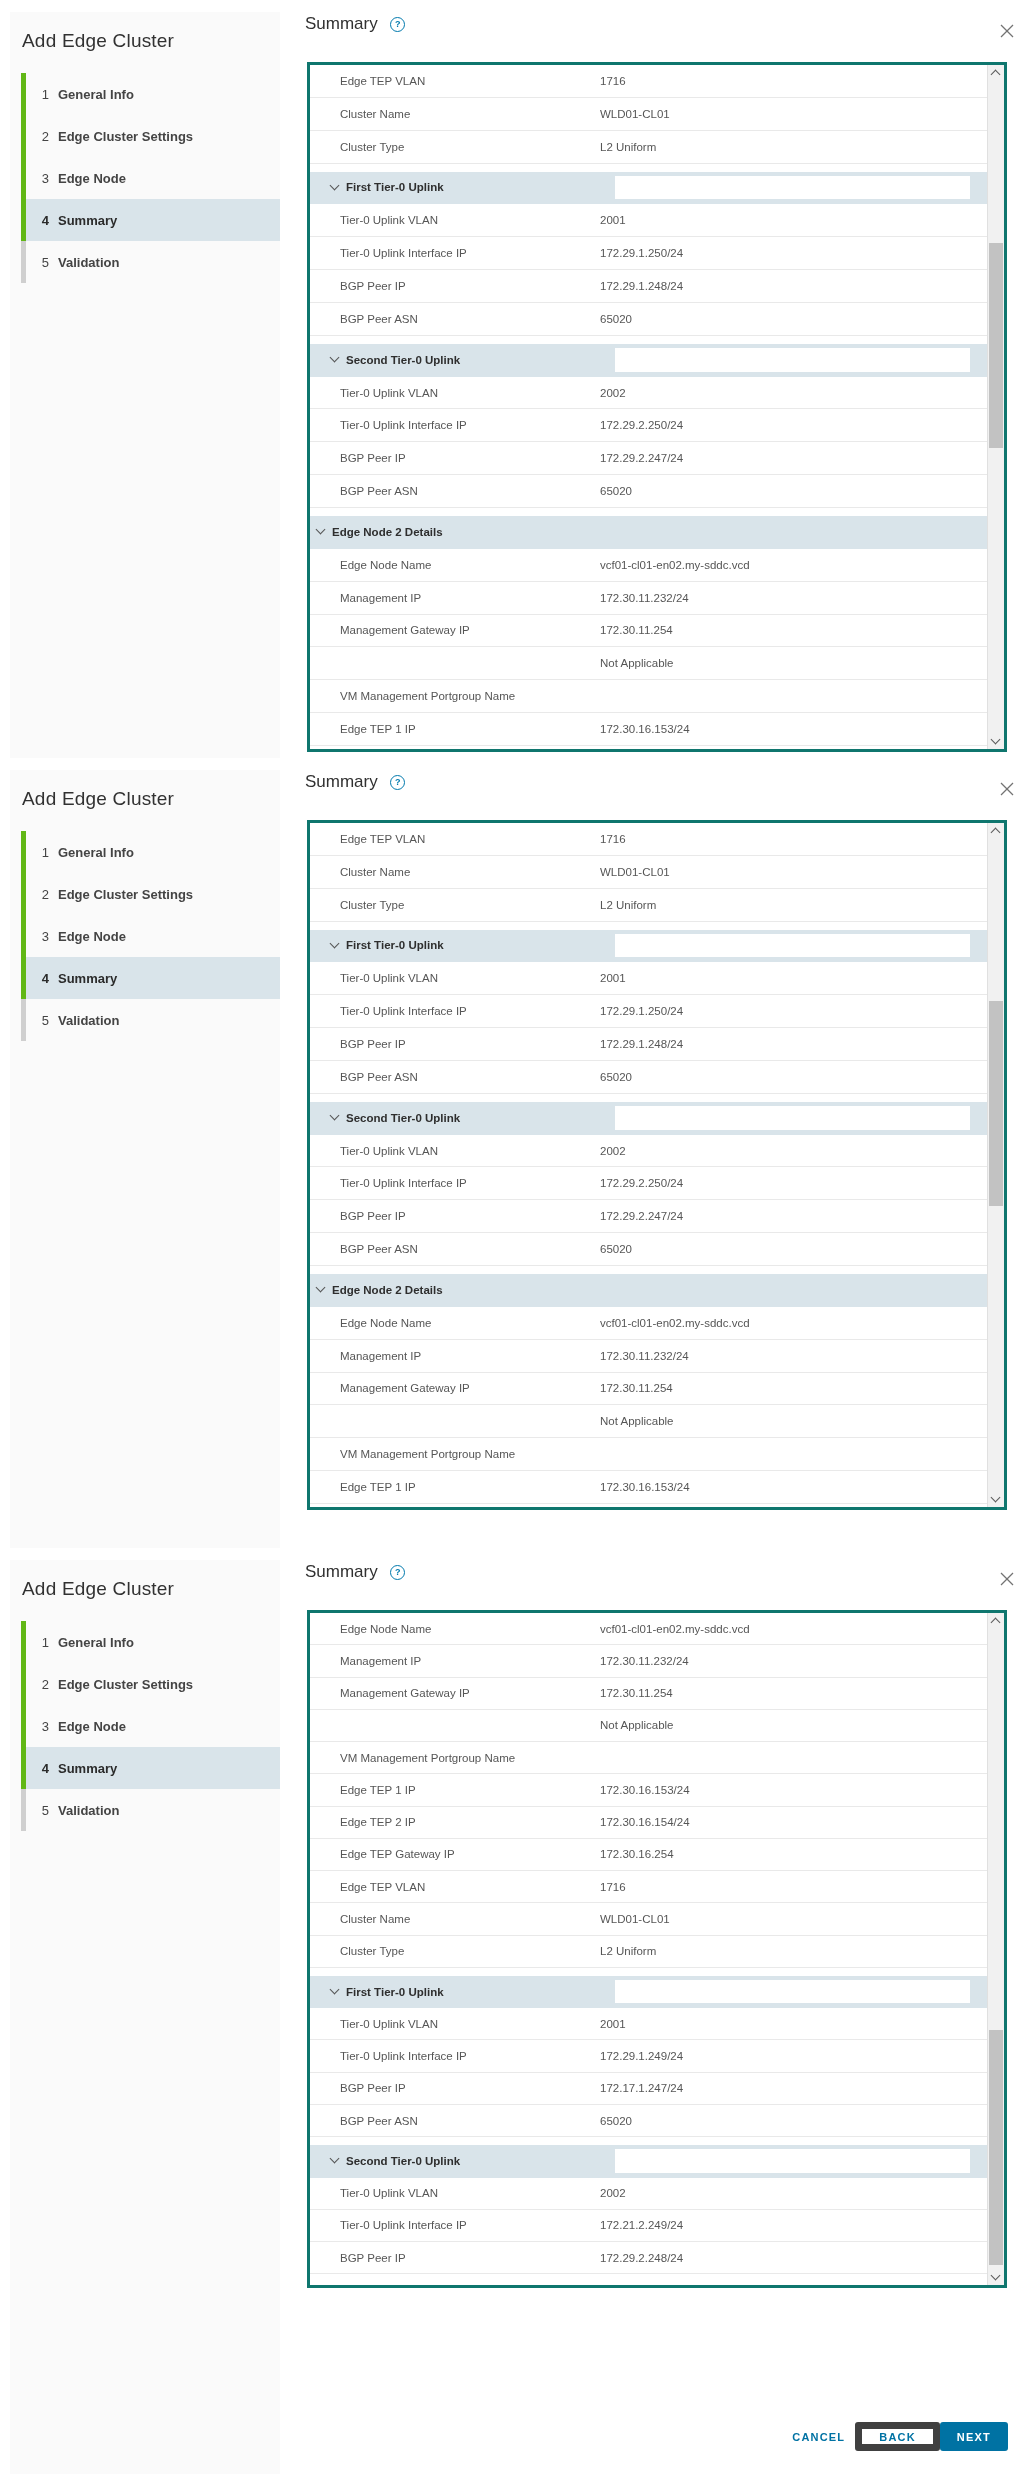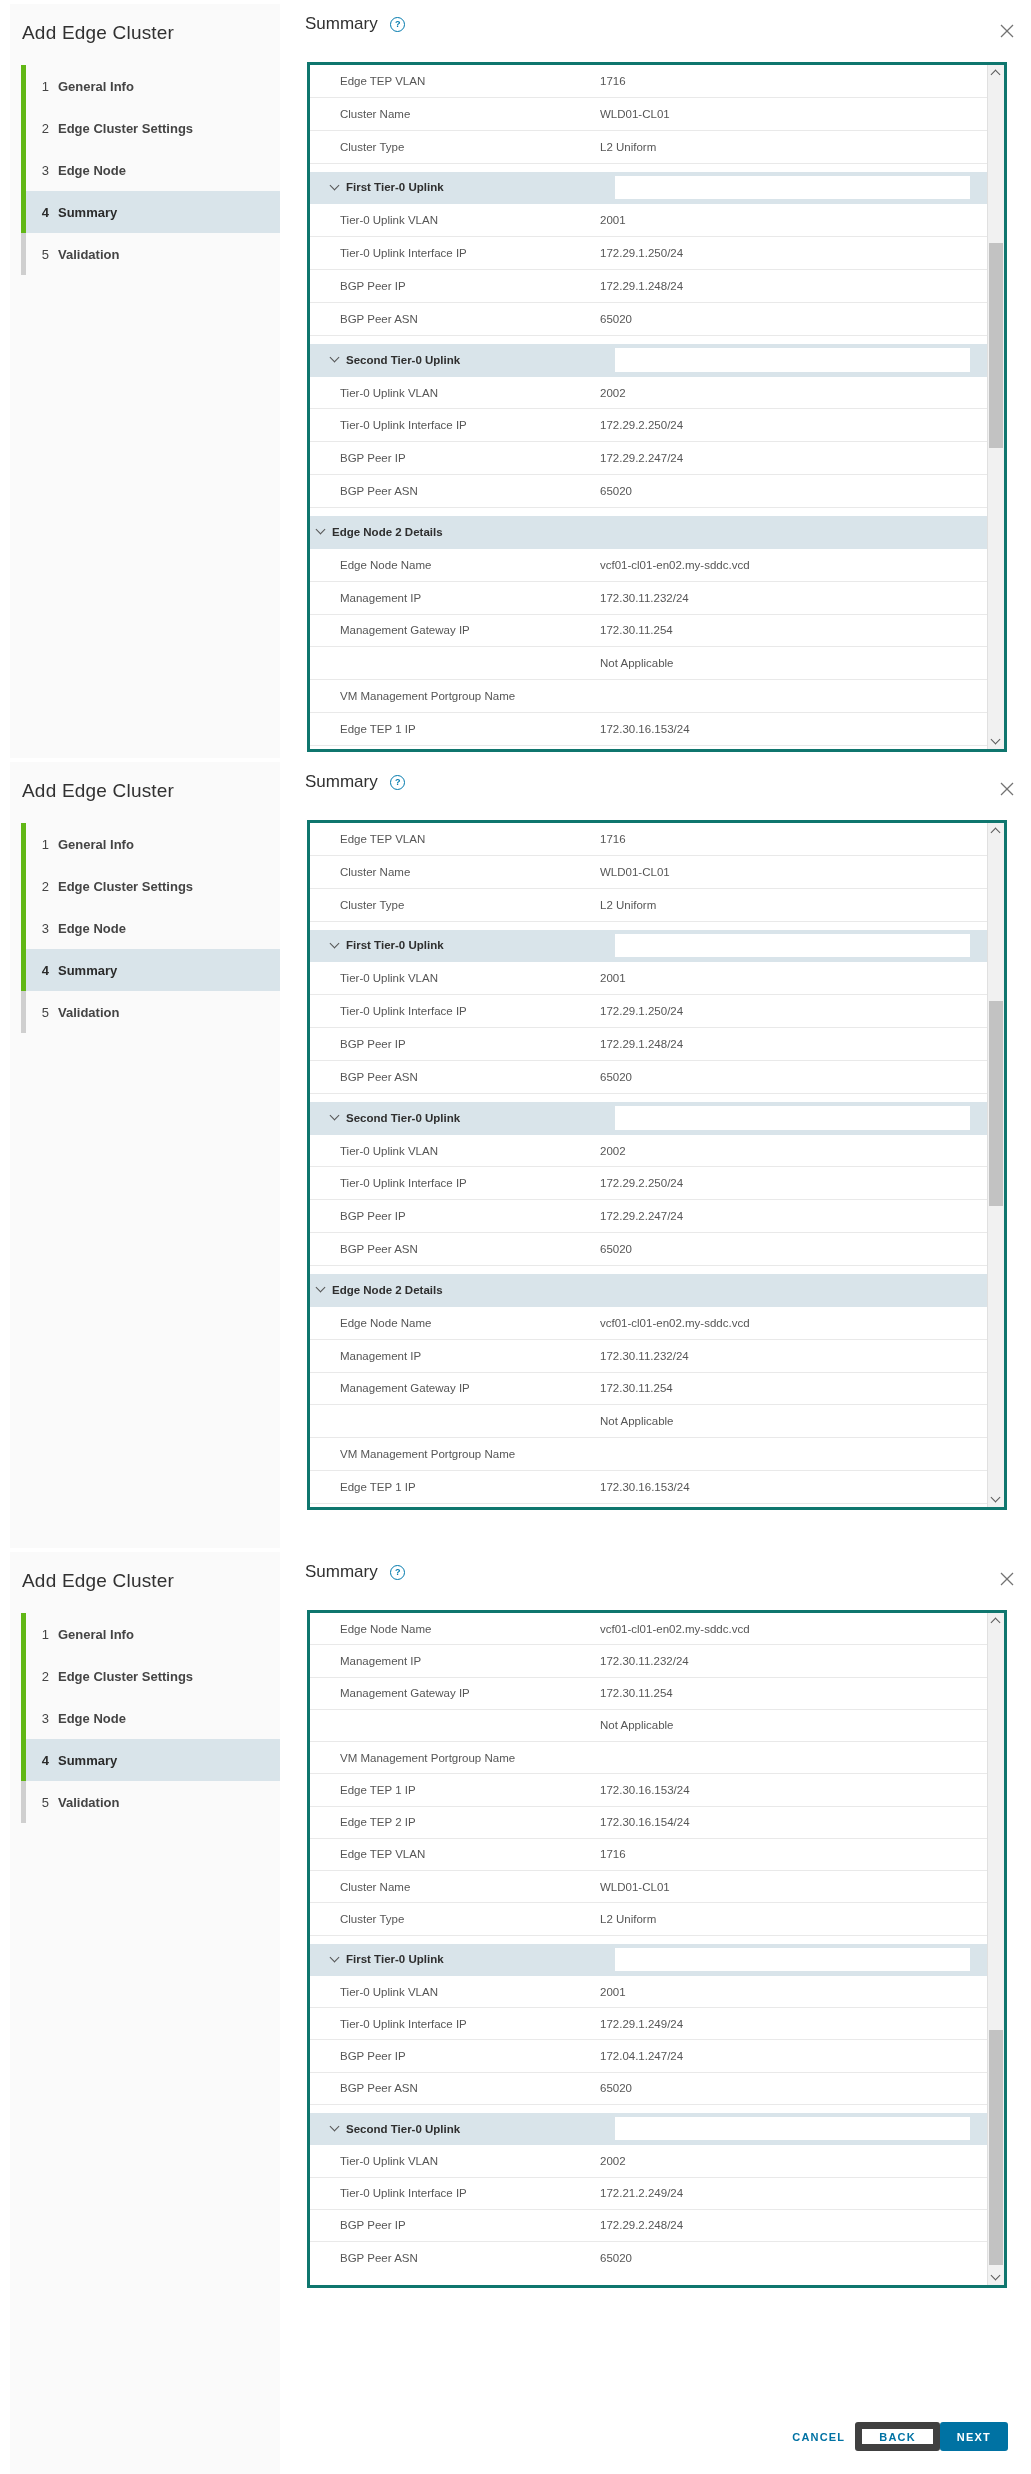--- a/index.html
+++ b/index.html
@@ -3,21 +3,21 @@
 <meta charset="utf-8">
 <style>
   html,body{margin:0;padding:0;background:#fff;}
   #page{position:relative;width:1031px;height:2474px;background:#fff;overflow:hidden;
         font-family:"Liberation Sans",sans-serif;color:#565656;}
   .panel{position:relative;width:100%;height:758px;background:#fff;}
   .panel.p1{height:790px;}
   .panel.p2{height:926px;}
 
   
-  .sidebar{position:absolute;left:10px;top:4px;bottom:0;width:270px;background:#fafafa;}
+  .sidebar{position:absolute;left:10px;top:12px;bottom:0;width:270px;background:#fafafa;}
   .wizard-title{margin:0;padding:18px 0 0 12px;font-size:19px;font-weight:400;color:#313131;letter-spacing:.2px;}
   .steps{margin-top:21px;}
   .step{display:flex;align-items:center;height:42px;margin-left:11px;border-left:5px solid #61b715;padding-left:12px;font-size:13px;color:#444;}
   .step.upcoming{border-left-color:#cfcfcf;}
   .step.current{background:#d9e4ea;font-weight:bold;color:#2b2b2b;}
   .step-num{width:11px;text-align:right;}
   .step-label{margin-left:9px;font-weight:bold;}
 
   
   .content{position:absolute;left:280px;right:0;top:0;bottom:0;background:#fff;}
@@ -472,20 +472,24 @@
   <div class="row">
     <span class="row-label">Edge TEP 1 IP</span>
     <span class="row-value">172.30.16.153/24</span>
   </div>
 
   <div class="row">
     <span class="row-label">Edge TEP 2 IP</span>
     <span class="row-value">172.30.16.154/24</span>
   </div>
 
+  <div class="row">
+    <span class="row-label">Edge TEP Gateway IP</span>
+    <span class="row-value">172.30.16.254</span>
+  </div>
 
   <div class="row">
     <span class="row-label">Edge TEP VLAN</span>
     <span class="row-value">1716</span>
   </div>
 
   <div class="row">
     <span class="row-label">Cluster Name</span>
     <span class="row-value">WLD01-CL01</span>
   </div>
@@ -506,21 +510,21 @@
     <span class="row-value">2001</span>
   </div>
 
   <div class="row">
     <span class="row-label">Tier-0 Uplink Interface IP</span>
     <span class="row-value">172.29.1.249/24</span>
   </div>
 
   <div class="row">
     <span class="row-label">BGP Peer IP</span>
-    <span class="row-value">172.04.1.247/24</span>
+    <span class="row-value">172.17.1.247/24</span>
   </div>
 
   <div class="row">
     <span class="row-label">BGP Peer ASN</span>
     <span class="row-value">65020</span>
   </div>
 
   <div class="row section uplink">
     <span class="chev"></span>
     <span class="section-title">Second Tier-0 Uplink</span>

